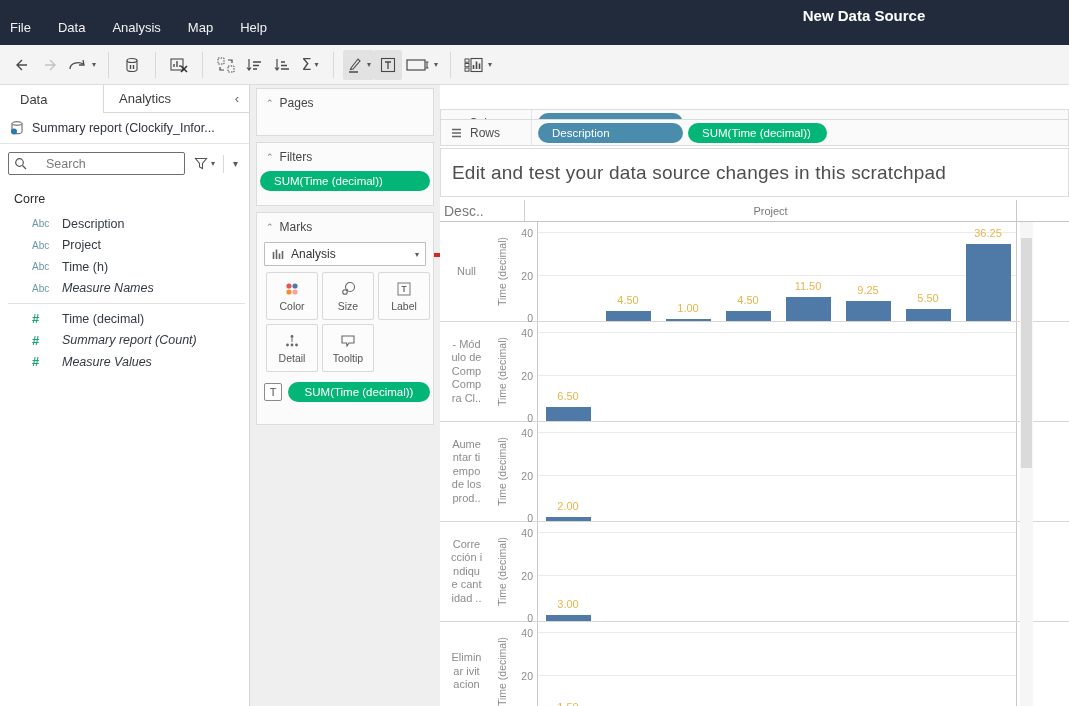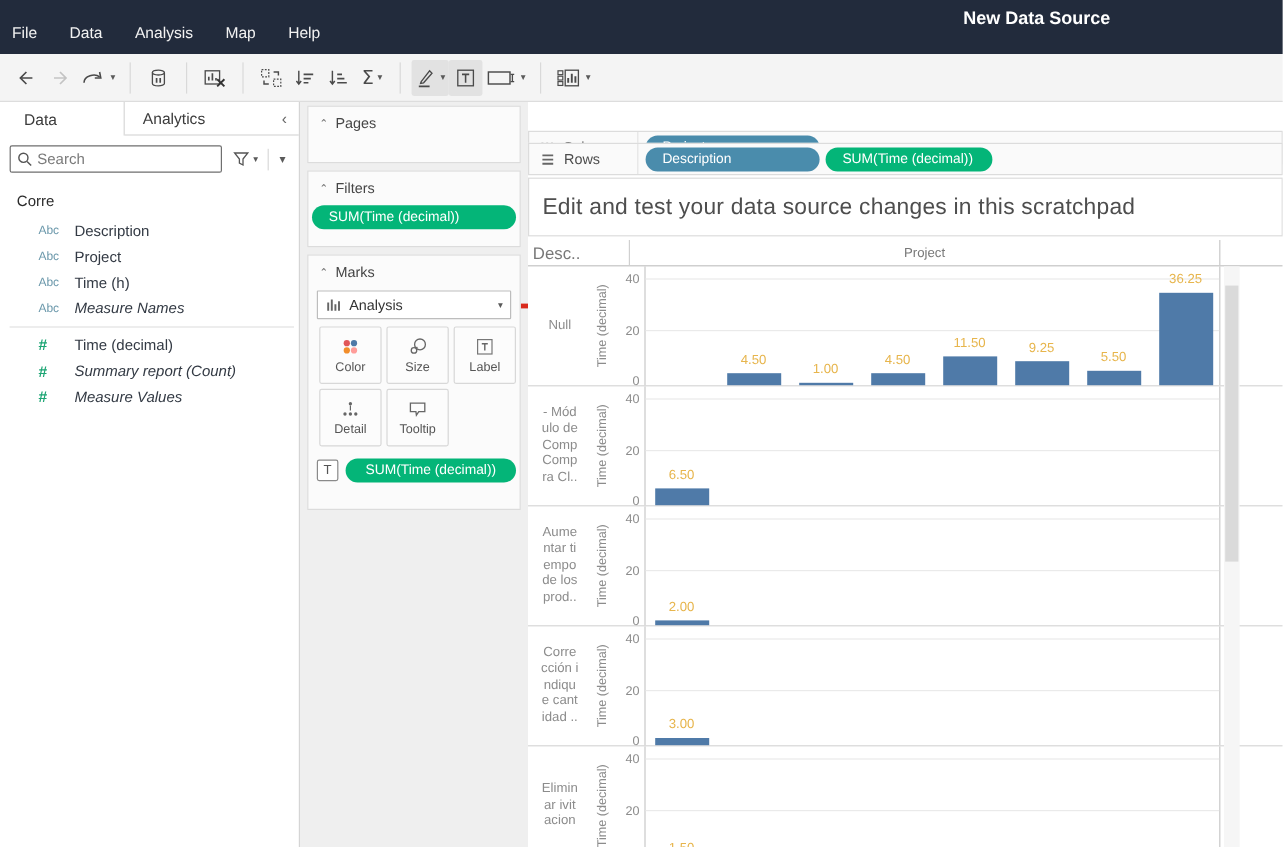--- a/index.html
+++ b/index.html
@@ -32,21 +32,21 @@
   .tab-data { width:104px; display:flex; align-items:center; padding-left:20px; background:#fff;
               border-right:1px solid #d8d8d8; }
   .tab-analytics { flex:1; display:flex; align-items:center; padding-left:15px;
                    border-bottom:1px solid #d8d8d8; }
   .tab-collapse { width:24px; display:flex; align-items:center; justify-content:center;
                   border-bottom:1px solid #d8d8d8; color:#666; font-size:13px; }
   .ds-row { height:31px; display:flex; align-items:center; gap:7px; padding-left:9px;
             border-bottom:1px solid #e4e4e4; font-size:12.5px; color:#2e333c; }
   .search-row { height:39px; display:flex; align-items:center; padding-left:8px; }
   .search-box { width:177px; height:23px; border:1px solid #6f6f6f; border-radius:2px;
-                display:flex; align-items:center; gap:4px; padding:0 5px; background:#fff; }
+                display:flex; align-items:center; gap:19px; padding:0 5px; background:#fff; }
   .search-box input { border:none; outline:none; width:128px; font-size:12.5px; color:#333;
                       font-family:"Liberation Sans",sans-serif; background:transparent; }
   .search-box input::placeholder { color:#7a7a7a; }
   .mini-sep { width:1px; height:18px; background:#d9d9d9; margin:0 6px 0 8px; }
   .tables-header { font-size:12.5px; color:#2c2c2c; padding:9px 0 7px 14px; }
   .field-row { height:21.5px; display:flex; align-items:center; padding-left:32px; font-size:12.5px;
                color:#333a44; }
   .field-icon { width:30px; flex:none; font-size:10px; }
   .field-icon.abc { color:#6b98ab; }
   .field-icon.hash { color:#1ca574; font-size:13px; font-weight:bold; }
@@ -223,20 +223,28 @@
       <span class="caret">▾</span>
     </div>
   </div>
 
   <div class="left-panel">
     <div class="tabbar">
       <div class="tab-data">Data</div>
       <div class="tab-analytics">Analytics</div>
       <div class="tab-collapse">‹</div>
     </div>
+    <div class="ds-row">
+      <svg class="ic" width="16" height="16" viewBox="0 0 16 16">
+          <ellipse cx="8" cy="3.5" rx="5" ry="1.8" stroke="#5a5a5a" fill="none"></ellipse>
+          <path d="M3 3.5 V12 C3 13 5.2 13.8 8 13.8 C10.8 13.8 13 13 13 12 V3.5" stroke="#5a5a5a" fill="none"></path>
+          <circle cx="5" cy="11.5" r="3" fill="#2a79af"></circle>
+        </svg>
+      <span>Summary report (Clockify_Infor...</span>
+    </div>
     <div class="search-row">
       <div class="search-box">
         <svg class="ic" width="13" height="13" viewBox="0 0 13 13">
             <circle cx="5.5" cy="5.5" r="3.8" stroke="#555" fill="none" stroke-width="1.2"></circle>
             <path d="M8.5 8.5 L12 12" stroke="#555" stroke-width="1.2"></path>
           </svg>
         <input placeholder="Search" style="">
       </div>
       <svg class="ic" style="margin-left:9px" width="14" height="13" viewBox="0 0 14 13">
           <path d="M1.5 1.5 H12.5 L8.5 6.5 V11.5 L5.5 10 V6.5 Z" stroke="#555" fill="none" stroke-width="1.1"></path>

